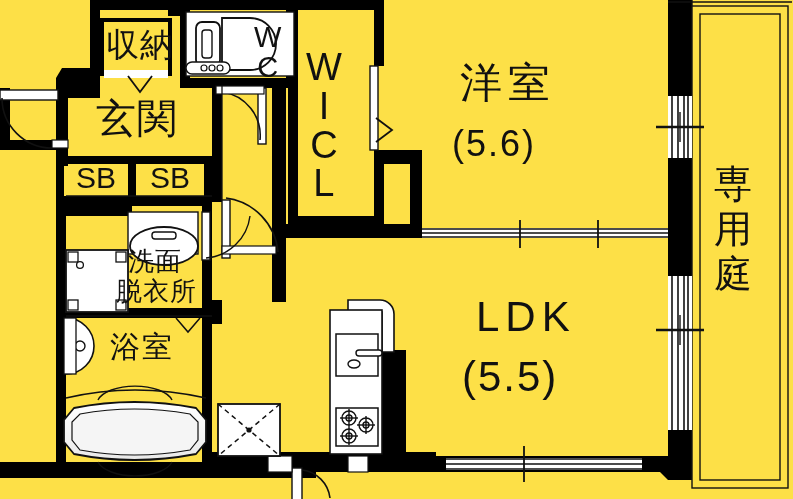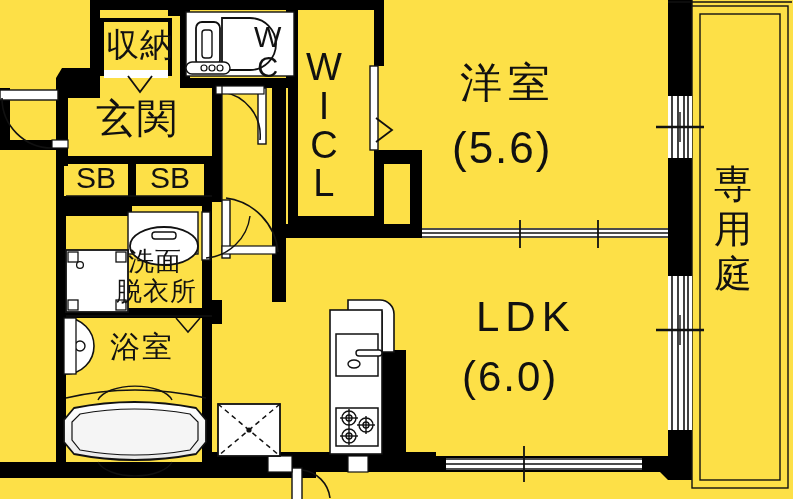--- a/index.html
+++ b/index.html
@@ -296,24 +296,24 @@
   <div class="lbl" style="left:76px;top:163px;font-size:30px;">SB</div>
 
   <div class="lbl" style="left:150px;top:163px;font-size:30px;">SB</div>
 
   <div class="lbl" style="left:128px;top:248px;font-size:26px;letter-spacing:1px;">洗面</div>
   <div class="lbl" style="left:116px;top:278px;font-size:26px;letter-spacing:1px;">脱衣所</div>
 
   <div class="lbl" style="left:460px;top:62px;font-size:42px;letter-spacing:6px;">洋室</div>
 
   <div class="lbl" style="left:110px;top:332px;font-size:30px;letter-spacing:2px;">浴室</div>
-  <div class="lbl" style="left:452px;top:126px;font-size:44px;letter-spacing:2px;">(5.6)</div>
+  <div class="lbl" style="left:452px;top:126px;font-size:36px;letter-spacing:2px;">(5.6)</div>
 
   <div class="lbl" style="left:476px;top:296px;font-size:42px;letter-spacing:6px;text-align:right;">LDK</div>
-  <div class="lbl" style="left:462px;top:356px;font-size:42px;letter-spacing:2px;">(6.0)</div>
+  <div class="lbl" style="left:462px;top:356px;font-size:42px;letter-spacing:2px;">(5.5)</div>
 
   <div class="vlbl" style="left:708px;top:162px;font-size:38px;line-height:1.18;width:50px;">
     <span>専</span>
     <span>用</span>
     <span>庭</span>
   </div>
 
 </div>
 
 </body></html>

